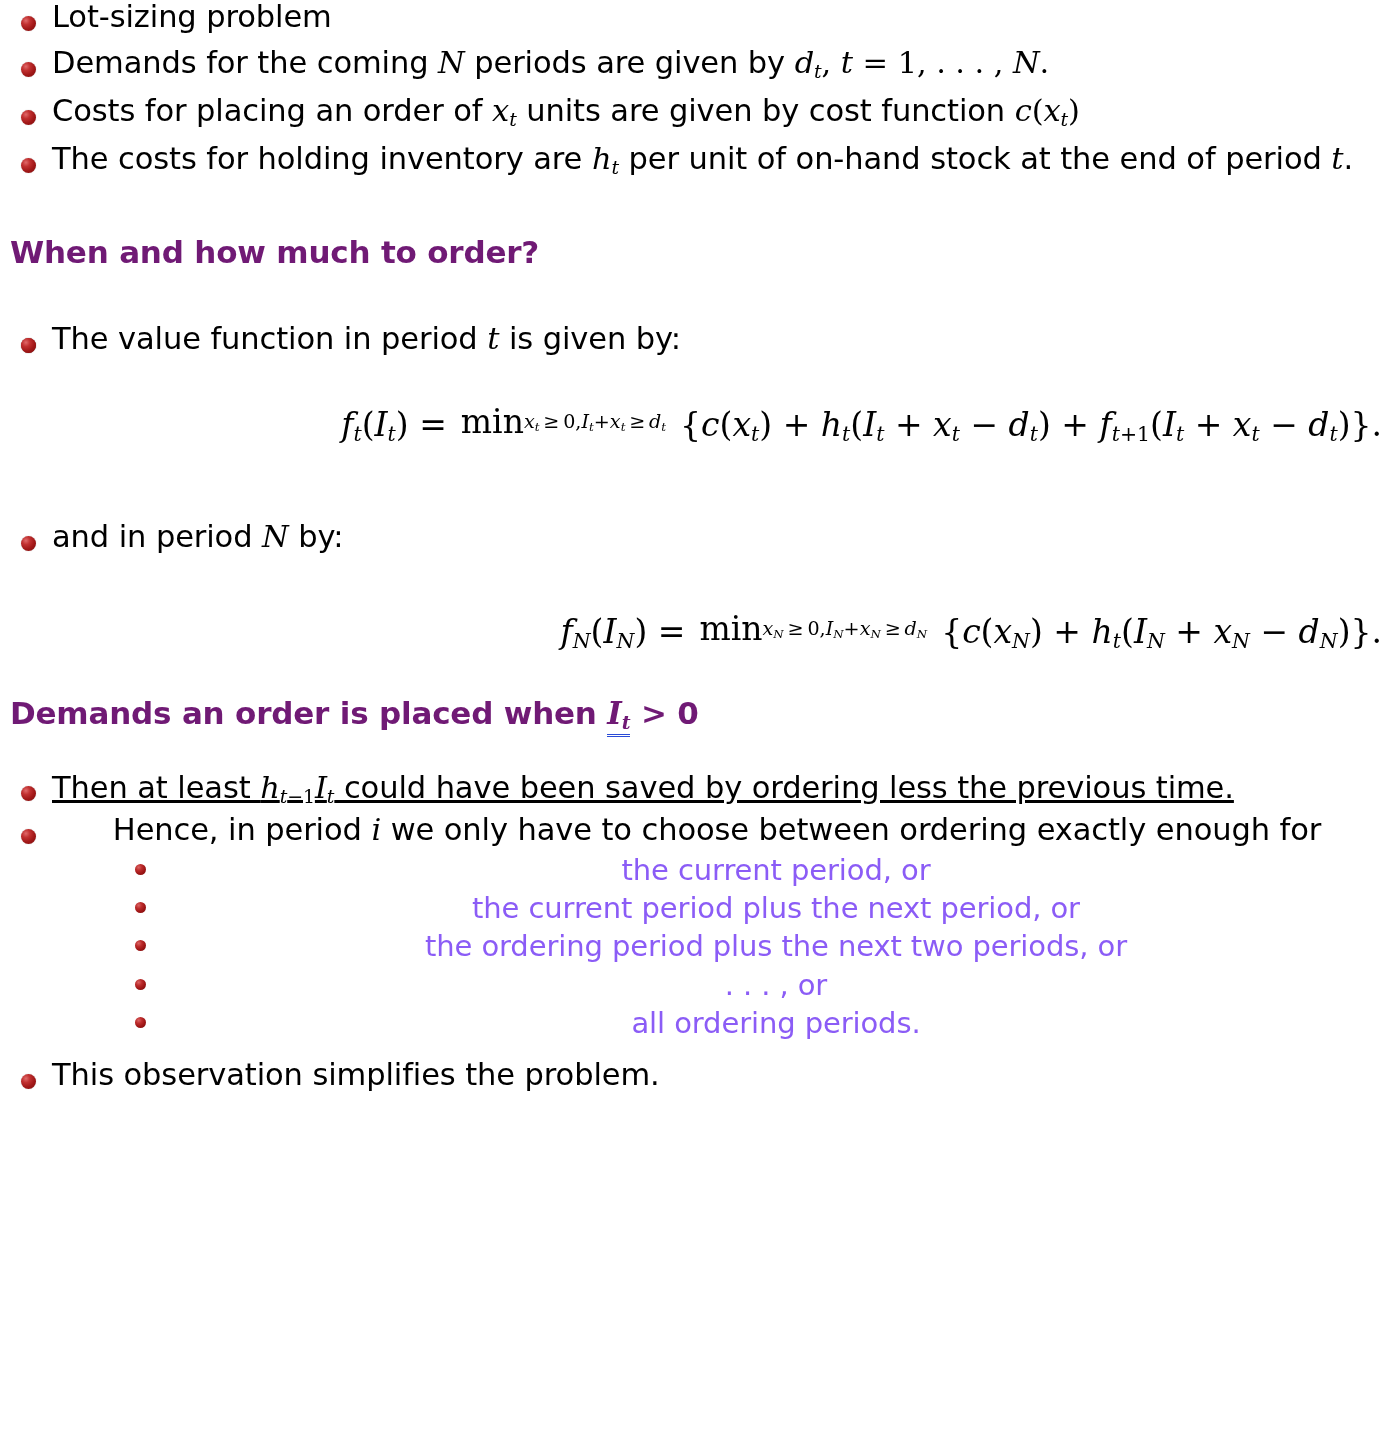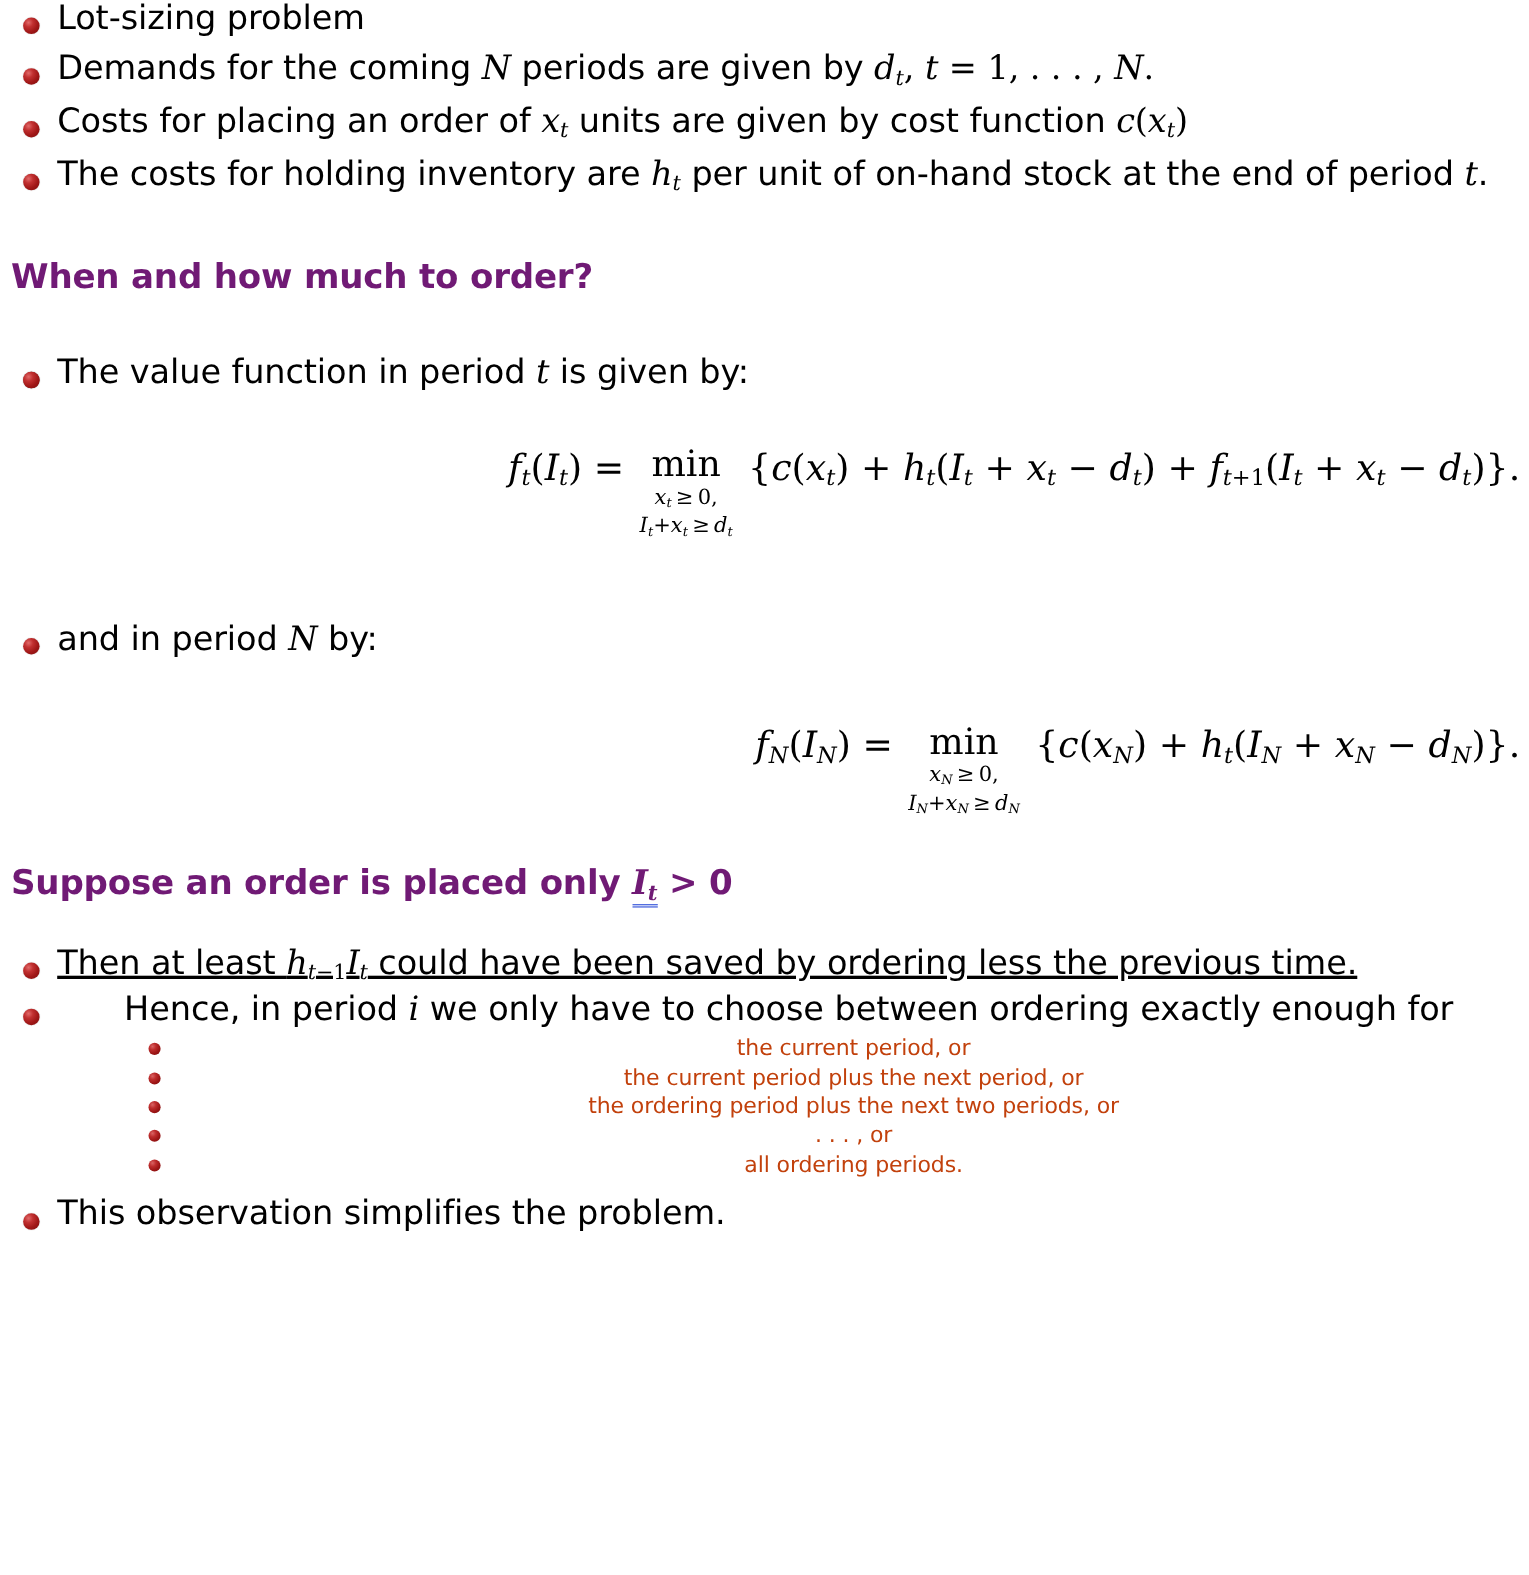--- a/index.html
+++ b/index.html
@@ -53,23 +53,23 @@
 
   
   .sublist {
     list-style: none;
     margin: 4px 0 0 0;
     padding: 0;
   }
   .sbitem {
     position: relative;
     padding-left: 38px;
-    font-size: 20px;
+    font-size: 29px;
     line-height: 1.32;
-    color: #c2410c;
+    color: #8b5cf6;
     margin: 0;
     letter-spacing: -0.1px;
   }
   .sbitem > .ball {
     position: absolute;
     left: 83px;
     top: 0.45em;
     width: 11px;
     height: 11px;
     border-radius: 50%;
@@ -112,21 +112,21 @@
   .eq {
     display: inline-flex;
     align-items: flex-start;
     font-size: 33px;
     white-space: nowrap;
     font-family: "DejaVu Serif","Liberation Serif",serif;
   }
   .eq .lhs { font-style: italic; }
   .eq .minblk {
     display: inline-flex;
-    flex-direction: column;
+    flex-direction: row;
     align-items: center;
     margin: 0 14px;
   }
   .eq .minword {
     font-style: normal;
     font-family: "DejaVu Serif","Liberation Serif",serif;
     line-height: 1;
   }
   .eq .cond {
     font-size: 0.58em;
@@ -245,21 +245,21 @@
         <span class="cond"><span class="mi">I</span><sub class="s">N</sub><span class="mo">+</span><span class="mi">x</span><sub class="s">N</sub><span class="mo"> ≥ </span><span class="mi">d</span><sub class="s">N</sub></span>
       </span>
 
       <span class="rhs"><span class="mo">{</span><span class="mi">c</span><span class="mo">(</span><span class="mi">x</span><sub class="s">N</sub><span class="mo">)&nbsp;+&nbsp;</span><span class="mi">h</span><sub class="s">t</sub><span class="mo">(</span><span class="mi">I</span><sub class="s">N</sub><span class="mo">&nbsp;+&nbsp;</span><span class="mi">x</span><sub class="s">N</sub><span class="mo">&nbsp;−&nbsp;</span><span class="mi">d</span><sub class="s">N</sub><span class="mo">)}.</span></span>
     </div>
   </div>
 
   <div class="gap-f"></div>
 
   <div class="heading">
-    <span>Suppose an order is placed only</span>
+    <span>Demands an order is placed when</span>
     <span class="linkmath">I<sub class="s">t</sub></span>
     <span>&gt; 0</span>
   </div>
 
   <div class="gap-g"></div>
 
   <ul class="blist">
 
     <li class="bitem" style="margin-bottom:6px;text-decoration:underline;">
       <span class="ball"></span>

